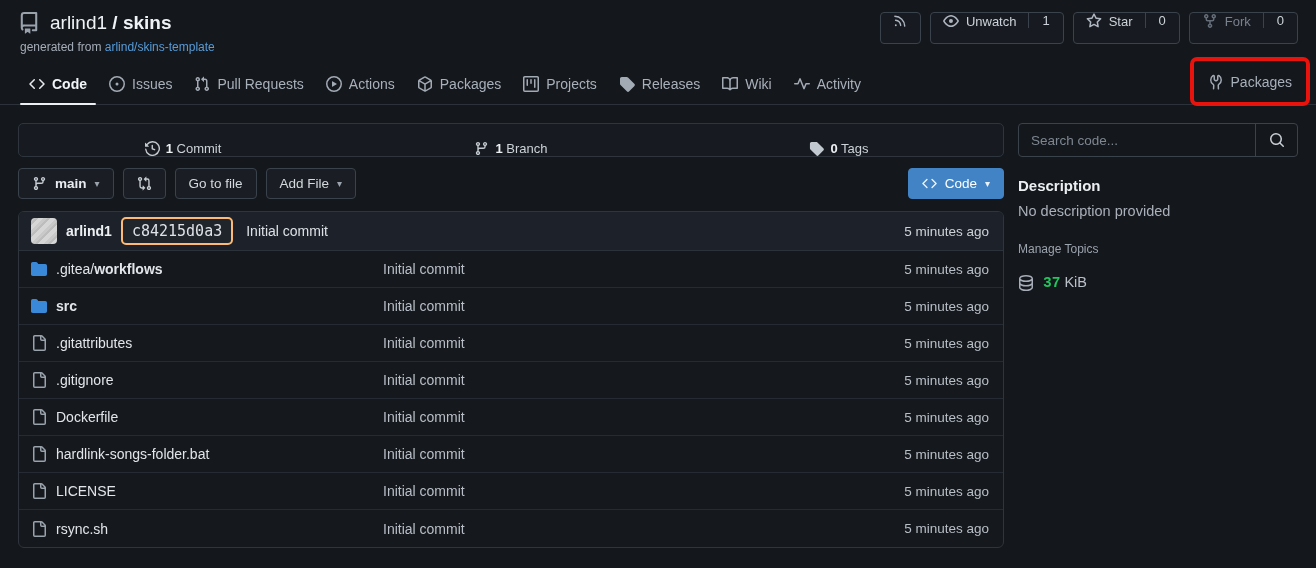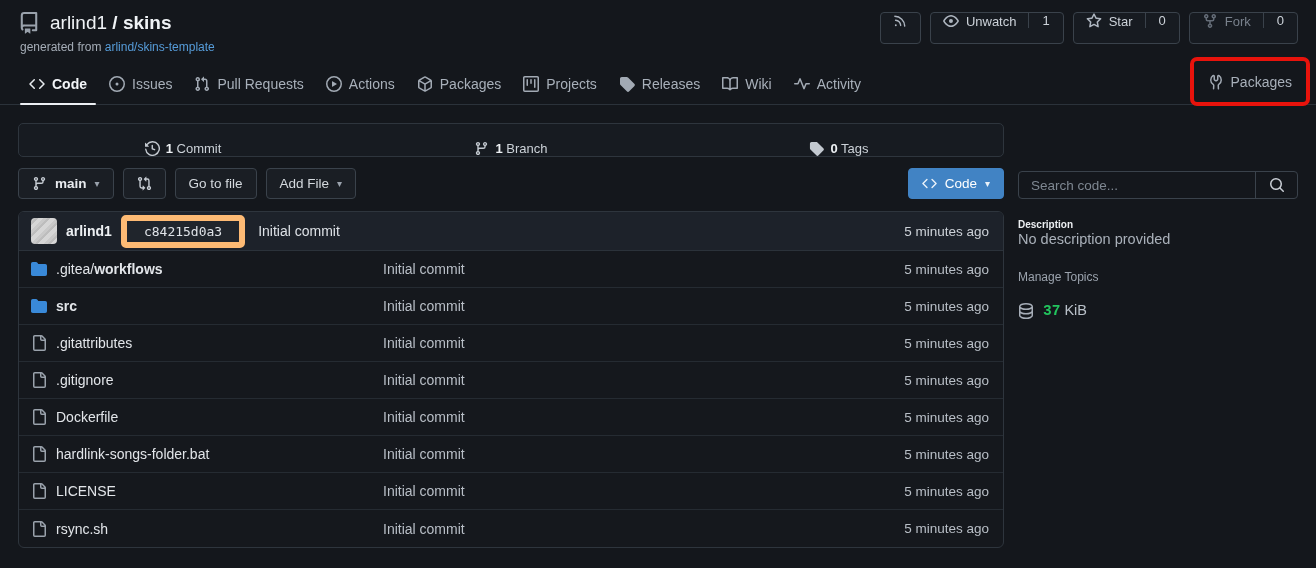--- a/index.html
+++ b/index.html
@@ -98,57 +98,57 @@
     background:#1d222a; border-bottom:1px solid #2b323a; gap:9px;
   }
   .avatar {
     width:26px; height:26px; border-radius:4px; flex:none;
     background:
       repeating-linear-gradient(135deg, #c9c9c9 0 3px, #bdbdbd 3px 5px, #d6d6d6 5px 9px),
       #cccccc;
   }
   .commit-author { font-weight:700; color:#edf0f3; font-size:14px; }
   .sha-badge {
-    font-family:"DejaVu Sans Mono","Liberation Mono",monospace; font-size:13px;
-    color:#dfe3e8; background:#20252c; border:6px solid #fdba74;
-    border-radius:5px; padding:3px 17px; cursor:pointer;
+    font-family:"DejaVu Sans Mono","Liberation Mono",monospace; font-size:15px;
+    color:#dfe3e8; background:#20252c; border:2px solid #fdba74;
+    border-radius:5px; padding:3px 9px; cursor:pointer;
   }
   .commit-msg { color:#dde1e6; margin-left:4px; }
   .commit-time { margin-left:auto; color:#cdd2d8; font-size:13.5px; padding-right:2px; }
 
   .file-row {
     display:flex; align-items:center; height:37px; padding:0 12px;
     border-bottom:1px solid #252b32; font-size:14px;
   }
   .file-row:last-child { border-bottom:none; }
   .f-name { width:352px; flex:none; display:flex; align-items:center; gap:9px; color:#e2e5e9; cursor:pointer; }
   .f-name .seg-prefix { font-weight:400; }
   .folder-row .seg-last { font-weight:700; }
   .f-msg { flex:1; color:#b9bfc7; cursor:pointer; }
   .f-time { color:#b9bfc7; font-size:13.5px; text-align:right; padding-right:2px; }
   .folder-icon-svg { color:#3989d8; }
   .file-icon-svg { color:#9aa2ac; }
 
   
   .search-group {
-    display:flex; height:28px; border:1px solid #3a424b; border-radius:4px; overflow:hidden;margin-top:48px;
+    display:flex; height:34px; border:1px solid #3a424b; border-radius:4px; overflow:hidden;
   }
   .search-input {
     flex:1; background:transparent; border:none; outline:none;
     color:#d9dde2; font-size:13.5px; padding:0 12px;
     font-family:"Liberation Sans","DejaVu Sans",sans-serif;
   }
   .search-input::placeholder { color:#7e8791; }
   .search-btn {
     width:42px; display:flex; align-items:center; justify-content:center;
     background:transparent; border:none; border-left:1px solid #3a424b;
     color:#c9ced5; cursor:pointer;
   }
-  .desc-title { margin-top:20px; font-size:10px; font-weight:700; color:#eceff2; }
-  .desc-text { margin-top:1px; font-size:14.5px; color:#aab1ba; }
+  .desc-title { margin-top:20px; font-size:15px; font-weight:700; color:#eceff2; }
+  .desc-text { margin-top:9px; font-size:14.5px; color:#aab1ba; }
   .manage-topics { margin-top:23px; font-size:12px; color:#9ba3ad; cursor:pointer; }
   .size-row { margin-top:18px; display:flex; align-items:center; gap:9px; color:#b9c0c8; font-size:14.5px; }
   .size-row .icon { color:#a7aeb8; }
   .size-row b { font-weight:700; color:#22c55e;font-family:Liberation Mono, monospace; }
 </style>
 </head>
 <body>
 
 <div class="repo-header">
   <div class="repo-title-wrap">

